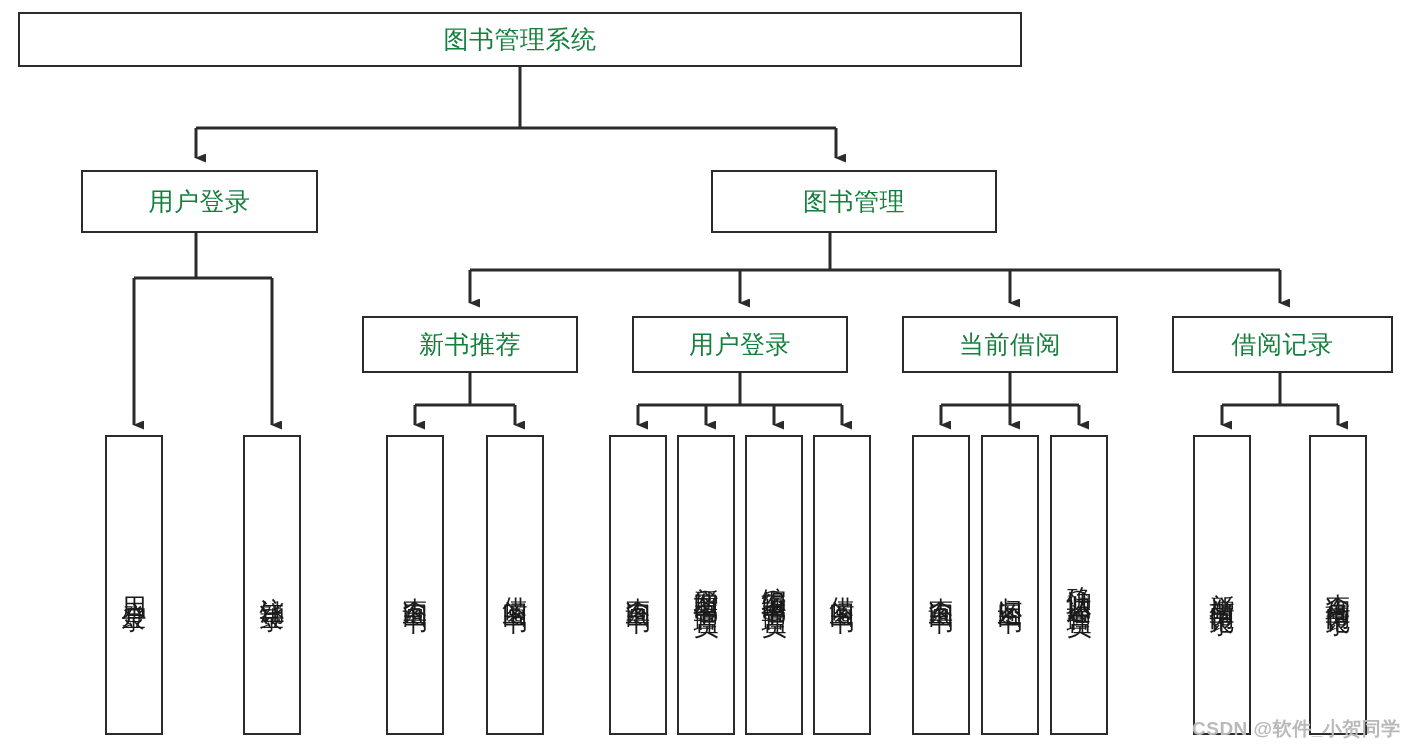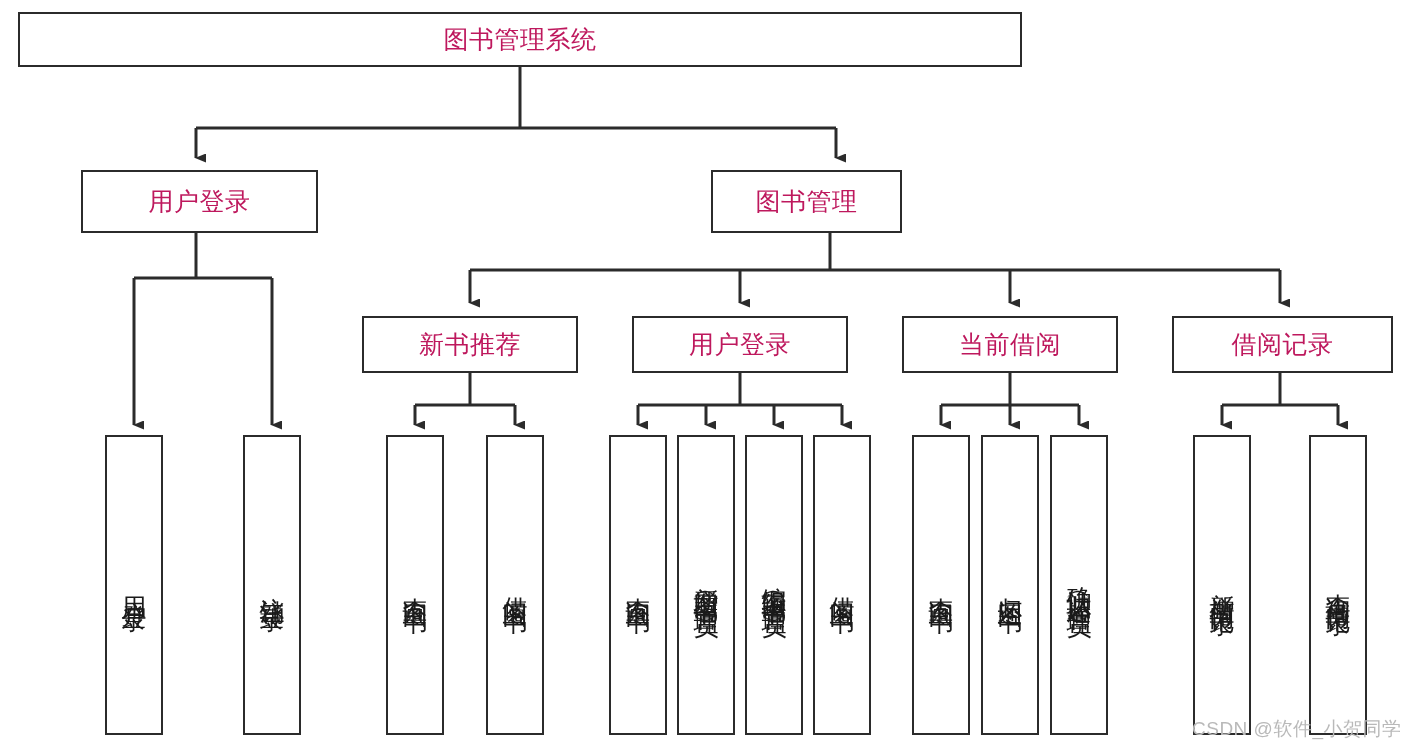--- a/index.html
+++ b/index.html
@@ -31,21 +31,21 @@
     box-sizing: border-box;
     background: #ffffff;
     border: 2.5px solid #2b2b2b;
     display: flex;
     align-items: center;
     justify-content: center;
     overflow: hidden;
   }
   .node-label-h {
     font-size: 25px;
-    color: #be185d;
+    color: #15803d;
     line-height: 1.1;
     letter-spacing: 0.5px;
     white-space: nowrap;
   }
   .node-box.vertical {
     align-items: center;
     justify-content: center;
   }
   .node-label-v {
     font-size: 25px;
@@ -120,21 +120,21 @@
     </g>
   </svg>
 
   <div class="node-box" style="left:18px; top:12px; width:1004px; height:55px;">
     <span class="node-label-h">图书管理系统</span>
   </div>
 
   <div class="node-box" style="left:81px; top:170px; width:237px; height:63px;">
     <span class="node-label-h">用户登录</span>
   </div>
-  <div class="node-box" style="left:711px; top:170px; width:191px; height:63px;">
+  <div class="node-box" style="left:711px; top:170px; width:286px; height:63px;">
     <span class="node-label-h">图书管理</span>
   </div>
 
   <div class="node-box" style="left:362px; top:316px; width:216px; height:57px;">
     <span class="node-label-h">新书推荐</span>
   </div>
   <div class="node-box" style="left:632px; top:316px; width:216px; height:57px;">
     <span class="node-label-h">用户登录</span>
   </div>
   <div class="node-box" style="left:902px; top:316px; width:216px; height:57px;">
@@ -181,15 +181,15 @@
     <span class="node-label-v">确认归还（管理员）</span>
   </div>
 
   <div class="node-box vertical" style="left:1193px; top:435px; width:58px; height:300px;">
     <span class="node-label-v">新增借阅记录</span>
   </div>
   <div class="node-box vertical" style="left:1309px; top:435px; width:58px; height:300px;">
     <span class="node-label-v">查询借阅记录</span>
   </div>
 
-  <div class="watermark" style="left:1192px; top:716px;">CSDN @软件_小贺同学</div>
+  <div class="watermark" style="left:1192px; top:716px;font-weight:bold;">CSDN @软件_小贺同学</div>
 
 </div>
 
 </body></html>

